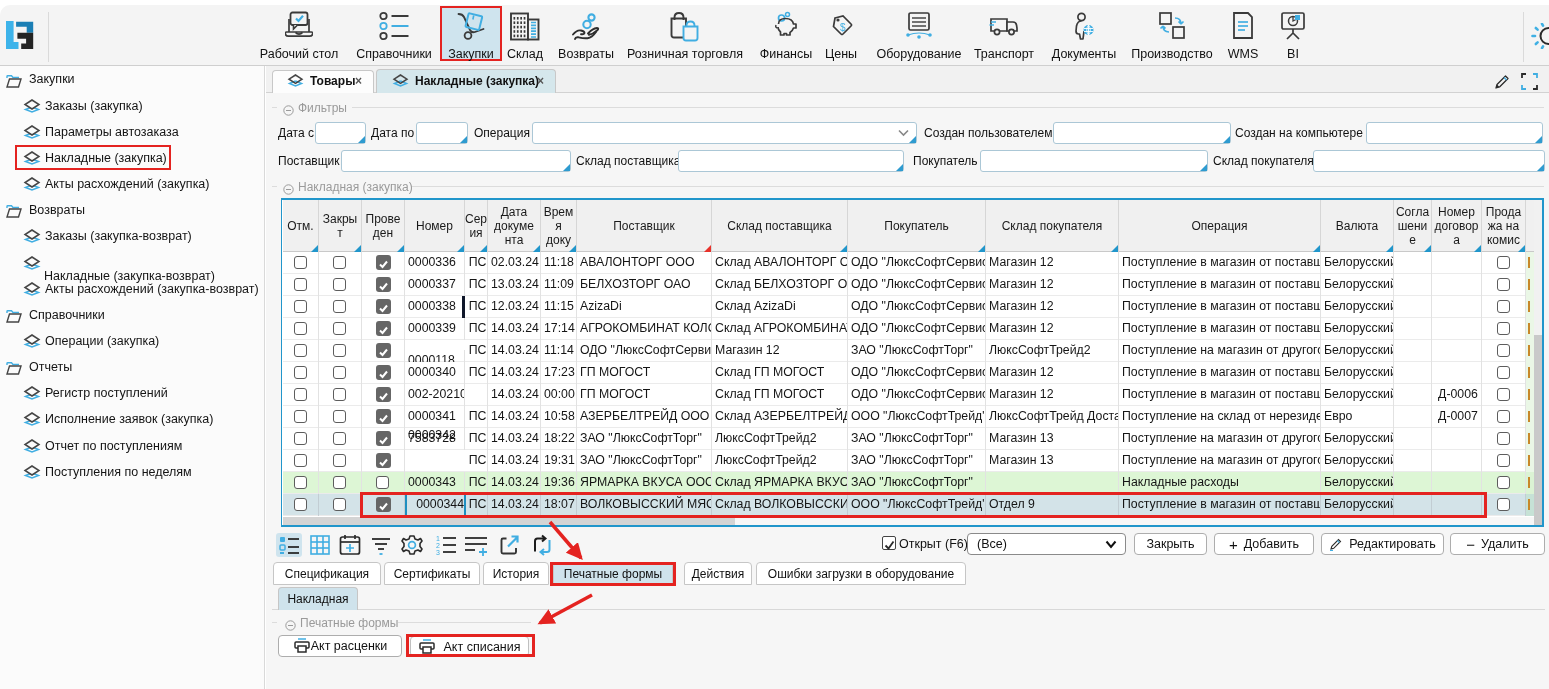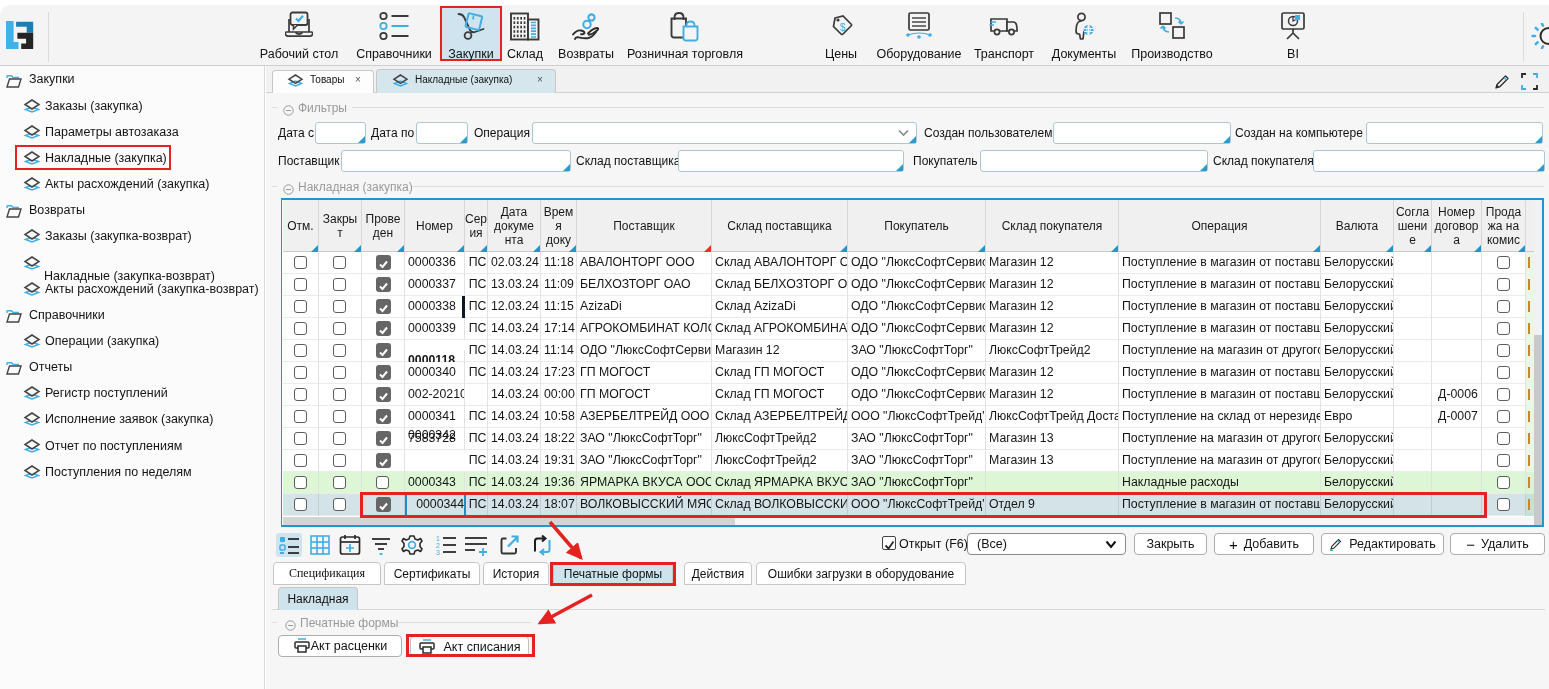--- a/index.html
+++ b/index.html
@@ -6,21 +6,21 @@
 .abs{position:absolute;}
 #page{position:relative;width:1549px;height:689px;background:#fff;}
 #topbar{left:0;top:5px;width:1549px;height:61px;background:#f4f4f4;border-bottom:1px solid #cfcfcf;border-top-left-radius:10px;}
 .titem{position:absolute;top:0;height:60px;text-align:center;color:#111;font-size:12.5px;}
 .titem .lbl{position:absolute;left:0;right:0;top:41px;white-space:nowrap;}
 .ticon{position:absolute;top:5px;left:50%;transform:translateX(-50%);}
 #sidebar{left:0;top:66px;width:265px;height:623px;background:#fbfbfb;border-right:1px solid #d9d9d9;}
 .tree{position:absolute;font-size:12.5px;color:#141414;white-space:nowrap;}
 #main{left:266px;top:66px;width:1283px;height:623px;background:#f6f6f6;}
 #tabstrip{left:0;top:0;width:1283px;height:27px;background:#f1f1f1;border-bottom:1px solid #d2d2d2;}
-.tab1{position:absolute;top:70px;height:23px;background:#fdfdfd;border:1px solid #c8c8c8;border-bottom:none;border-radius:4px 4px 0 0;font-size:10px;color:#111;}
+.tab1{position:absolute;top:70px;height:23px;background:#fdfdfd;border:1px solid #c8c8c8;border-bottom:none;border-radius:4px 4px 0 0;font-size:12px;color:#111;font-weight:bold;}
 .tab1.act{background:#d5e7ec;height:24px;top:69px;}
 .fldlbl{position:absolute;color:#9a9a9a;font-size:12px;white-space:nowrap;}
 .fldline{position:absolute;height:1px;background:#dcdcdc;}
 .inp{position:absolute;height:22px;background:#fff;border:1px solid #abc7d6;border-radius:3px;}
 .inp:after{content:"";position:absolute;right:0;bottom:0;border-left:7px solid transparent;border-bottom:7px solid #2e9bd0;}
 .flbl{position:absolute;font-size:12px;color:#111;white-space:nowrap;}
 .hdrcell{position:absolute;display:flex;align-items:center;justify-content:center;text-align:center;font-size:12px;line-height:14px;color:#1a1a1a;border-right:1px solid #d6d6d6;}
 .sortb{position:absolute;right:0;bottom:0;width:0;height:0;border-left:7px solid transparent;border-bottom:7px solid #2196cb;}
 .sortr{position:absolute;right:0;bottom:0;width:0;height:0;border-left:7px solid transparent;border-bottom:7px solid #e8312a;}
 .cell{position:absolute;font-size:12.3px;color:#151515;white-space:nowrap;overflow:hidden;line-height:21px;border-right:1px solid #e2e2e2;padding-left:3px;}
@@ -118,20 +118,29 @@
     </div>
 <div class="titem" style="left:600px;width:170px;top:6px;z-index:6;">
       <div class="ticon"><svg width="30" height="31" viewBox="0 0 30 31" style="">
           <path d="M4.5 9 L4.5 6.5 Q4.5 2 9 2 Q13.5 2 13.5 6.5 L13.5 9" stroke="#3a3a3a" stroke-width="1.9" fill="none"></path>
 <path d="M1.5 7.5 L16 7.5 L16 24 Q16 26.5 13.5 26.5 L4 26.5 Q1.5 26.5 1.5 24 Z" fill="none" stroke="#3a3a3a" stroke-width="1.9"></path>
 <path d="M16.5 16.5 L16.5 14.5 Q16.5 10.5 20.5 10.5 Q24.5 10.5 24.5 14.5 L24.5 16.5" stroke="#41aee2" stroke-width="1.9" fill="none"></path>
 <path d="M13.5 15.5 L27.5 15.5 L27.5 27 Q27.5 29.5 25 29.5 L16 29.5 Q13.5 29.5 13.5 27 Z" fill="#f4f4f4" stroke="#41aee2" stroke-width="1.9"></path>
         </svg></div>
       <div class="lbl">Розничная торговля</div>
     </div>
+<div class="titem" style="left:701px;width:170px;top:6px;z-index:6;">
+      <div class="ticon"><svg width="23" height="30" viewBox="0 0 23 30" style="">
+          <circle cx="7" cy="7" r="3" stroke="#41aee2" stroke-width="1.7" fill="none"></circle>
+<circle cx="13" cy="3.5" r="2" stroke="#41aee2" stroke-width="1.5" fill="none"></circle>
+<path d="M4 13 Q4 7.5 11 7.5 Q18 7.5 19 13 L21.5 13 L21.5 17 L19 17 Q18 20 15.5 21.5 L15.5 24 L12 24 L12 22.5 L9.5 22.5 L9.5 24 L6 24 L6 21 Q3.5 19 3.5 16" stroke="#3a3a3a" stroke-width="1.7" fill="none" stroke-linejoin="round"></path>
+<path d="M1.5 14 Q0.5 16.5 3 17" stroke="#3a3a3a" stroke-width="1.5" fill="none"></path>
+        </svg></div>
+      <div class="lbl">Финансы</div>
+    </div>
 <div class="titem" style="left:756px;width:170px;top:6px;z-index:6;">
       <div class="ticon"><svg width="24" height="30" viewBox="0 0 24 30" style="">
           <path d="M4 4 L12 2 L20 10 Q21 11 20 12 L12 20 Q11 21 10 20 L2.5 12.5 Z" transform="translate(2 3)" fill="#f4f4f4" stroke="#3a3a3a" stroke-width="1.7"></path>
 <circle cx="9" cy="9" r="1.6" fill="#3a3a3a"></circle>
 <text x="11" y="20" font-size="10" fill="#41aee2" font-family="Liberation Sans">$</text>
         </svg></div>
       <div class="lbl">Цены</div>
     </div>
 <div class="titem" style="left:834px;width:170px;top:6px;z-index:6;">
       <div class="ticon"><svg width="30" height="30" viewBox="0 0 30 30" style="">
@@ -166,20 +175,29 @@
       <div class="lbl">Документы</div>
     </div>
 <div class="titem" style="left:1087px;width:170px;top:6px;z-index:6;">
       <div class="ticon"><svg width="28" height="30" viewBox="0 0 28 30" style="">
           <rect x="2" y="2" width="11" height="11" fill="none" stroke="#3a3a3a" stroke-width="1.7"></rect>
 <rect x="15" y="16" width="11" height="11" fill="none" stroke="#3a3a3a" stroke-width="1.7"></rect>
 <path d="M17 7 Q23 7 23 13 M23 13 L20.5 10.5 M23 13 L25.5 10.5" stroke="#41aee2" stroke-width="1.7" fill="none"></path>
 <path d="M11 21 Q5 21 5 15 M5 15 L2.5 17.5 M5 15 L7.5 17.5" stroke="#41aee2" stroke-width="1.7" fill="none"></path>
         </svg></div>
       <div class="lbl">Производство</div>
+    </div>
+<div class="titem" style="left:1158px;width:170px;top:6px;z-index:6;">
+      <div class="ticon"><svg width="24" height="30" viewBox="0 0 24 30" style="">
+          <path d="M3 2 L17 2 L21 6 L21 27 L3 27 Z" fill="#f4f4f4" stroke="#3a3a3a" stroke-width="1.8"></path>
+<line x1="7" y1="11" x2="17" y2="11" stroke="#41aee2" stroke-width="1.7"></line>
+<line x1="7" y1="15" x2="17" y2="15" stroke="#41aee2" stroke-width="1.7"></line>
+<line x1="7" y1="19" x2="14" y2="19" stroke="#41aee2" stroke-width="1.7"></line>
+        </svg></div>
+      <div class="lbl">WMS</div>
     </div>
 <div class="titem" style="left:1208px;width:170px;top:6px;z-index:6;">
       <div class="ticon"><svg width="26" height="30" viewBox="0 0 26 30" style="">
           <rect x="2" y="2" width="22" height="16" rx="1.5" fill="#f4f4f4" stroke="#3a3a3a" stroke-width="1.7"></rect>
 <circle cx="13" cy="10" r="4.5" stroke="#3a3a3a" stroke-width="1.5" fill="none"></circle>
 <path d="M13 5.5 L13 10 L17 8" stroke="#3a3a3a" stroke-width="1.3" fill="none"></path>
 <rect x="15" y="4" width="5" height="5" fill="#41aee2"></rect>
 <path d="M13 18 L13 22 M13 22 L7 28 M13 22 L19 28 M13 18 L13 22" stroke="#3a3a3a" stroke-width="1.7" fill="none"></path>
         </svg></div>
       <div class="lbl">BI</div>
@@ -517,21 +535,21 @@
 <div class="abs" style="left:1526px;top:318px;width:8px;height:22px;background:#eaf7e6;"></div>
 <div class="abs" style="left:1528px;top:323px;width:2px;height:11px;background:#c8882a;"></div>
 <div class="abs" style="left:283px;top:340px;width:1251px;height:22px;background:#ffffff;border-bottom:1px solid #ebebeb;"></div>
 <div class="cb" style="left:294px;top:344px;"></div>
 <div class="cb" style="left:333px;top:344px;"></div>
 <div class="cbc" style="left:376px;top:343px;">
       <span style="position:absolute;left:2px;top:1px;"><svg width="11" height="11" viewBox="0 0 11 11" style="">
           <path d="M2 5.5 L4.5 8 L9 2.5" stroke="#fff" stroke-width="2" fill="none"></path>
         </svg></span>
     </div>
-<div class="cell" style="left:405px;top:350px;width:60px;height:22px;border-right:1px solid #e2e2e2;font-weight:bold;">0000118</div>
+<div class="cell" style="left:405px;top:350px;width:60px;height:22px;border-right:1px solid #e2e2e2;">0000118</div>
 <div class="cell" style="left:465px;top:340px;width:23px;height:22px;text-align:center;border-right:1px solid #e2e2e2;">ПС</div>
 <div class="cell" style="left:488px;top:340px;width:53px;height:22px;border-right:1px solid #e2e2e2;">14.03.24</div>
 <div class="cell" style="left:541px;top:340px;width:36px;height:22px;border-right:1px solid #e2e2e2;">11:14</div>
 <div class="cell" style="left:577px;top:340px;width:135px;height:22px;border-right:1px solid #e2e2e2;">ОДО "ЛюксСофтСервис"</div>
 <div class="cell" style="left:712px;top:340px;width:136px;height:22px;border-right:1px solid #e2e2e2;">Магазин 12</div>
 <div class="cell" style="left:848px;top:340px;width:138px;height:22px;border-right:1px solid #e2e2e2;">ЗАО "ЛюксСофтТорг"</div>
 <div class="cell" style="left:986px;top:340px;width:133px;height:22px;border-right:1px solid #e2e2e2;">ЛюксСофтТрейд2</div>
 <div class="cell" style="left:1119px;top:340px;width:202px;height:22px;border-right:1px solid #e2e2e2;">Поступление на магазин от другого юр.</div>
 <div class="cell" style="left:1321px;top:340px;width:73px;height:22px;border-right:1px solid #e2e2e2;">Белорусский</div>
 <div class="cell" style="left:1432px;top:340px;width:50px;height:22px;text-align:center;border-right:1px solid #e2e2e2;"></div>
@@ -818,21 +836,21 @@
 <div class="btn" style="left:1214px;top:533px;width:100px;height:22px;"><span style="font-size:15px;margin-right:6px;">+</span> Добавить</div>
 <div class="btn" style="left:1321px;top:533px;width:123px;height:22px;">
       <svg width="14" height="14" viewBox="0 0 14 14" style="">
         <path d="M2 12 L2.8 9.3 L9.5 2.5 L11.5 4.5 L4.7 11.3 Z" stroke="#2b2b2b" stroke-width="1.1" fill="none"></path>
         <path d="M8.3 3.7 L10.3 5.7" stroke="#41aee2" stroke-width="1.2"></path>
 <path d="M1 13.5 L4 13.5" stroke="#41aee2" stroke-width="1.4"></path>
       </svg>
       <span style="margin-left:6px;">Редактировать</span>
     </div>
 <div class="btn" style="left:1450px;top:533px;width:95px;height:22px;"><span style="font-size:15px;margin-right:6px;">−</span> Удалить</div>
-<div class="tab2" style="left:273px;top:562px;width:108px;height:23px;font-family:Liberation Serif, serif;">Спецификация</div>
+<div class="tab2" style="left:273px;top:562px;width:108px;height:23px;">Спецификация</div>
 <div class="tab2" style="left:384px;top:562px;width:96px;height:23px;">Сертификаты</div>
 <div class="tab2" style="left:483px;top:562px;width:66px;height:23px;">История</div>
 <div class="tab2 act" style="left:553px;top:562px;width:120px;height:23px;">Печатные формы</div>
 <div class="tab2" style="left:684px;top:562px;width:68px;height:23px;">Действия</div>
 <div class="tab2" style="left:756px;top:562px;width:210px;height:23px;">Ошибки загрузки в оборудование</div>
 <div class="abs" style="left:272px;top:609px;width:1273px;height:1px;background:#d8d8d8;"></div>
 <div class="tab2 act" style="left:278px;top:587px;width:80px;height:23px;border-bottom:none;">Накладная</div>
 <div class="abs" style="left:272px;top:622px;width:5px;height:1px;background:#dcdcdc;"></div>
 <div class="abs" style="left:285px;top:617px;"><svg width="11" height="11" viewBox="0 0 11 11" style="">
         <circle cx="5.5" cy="5.5" r="4.7" fill="none" stroke="#9a9a9a" stroke-width="1"></circle>

